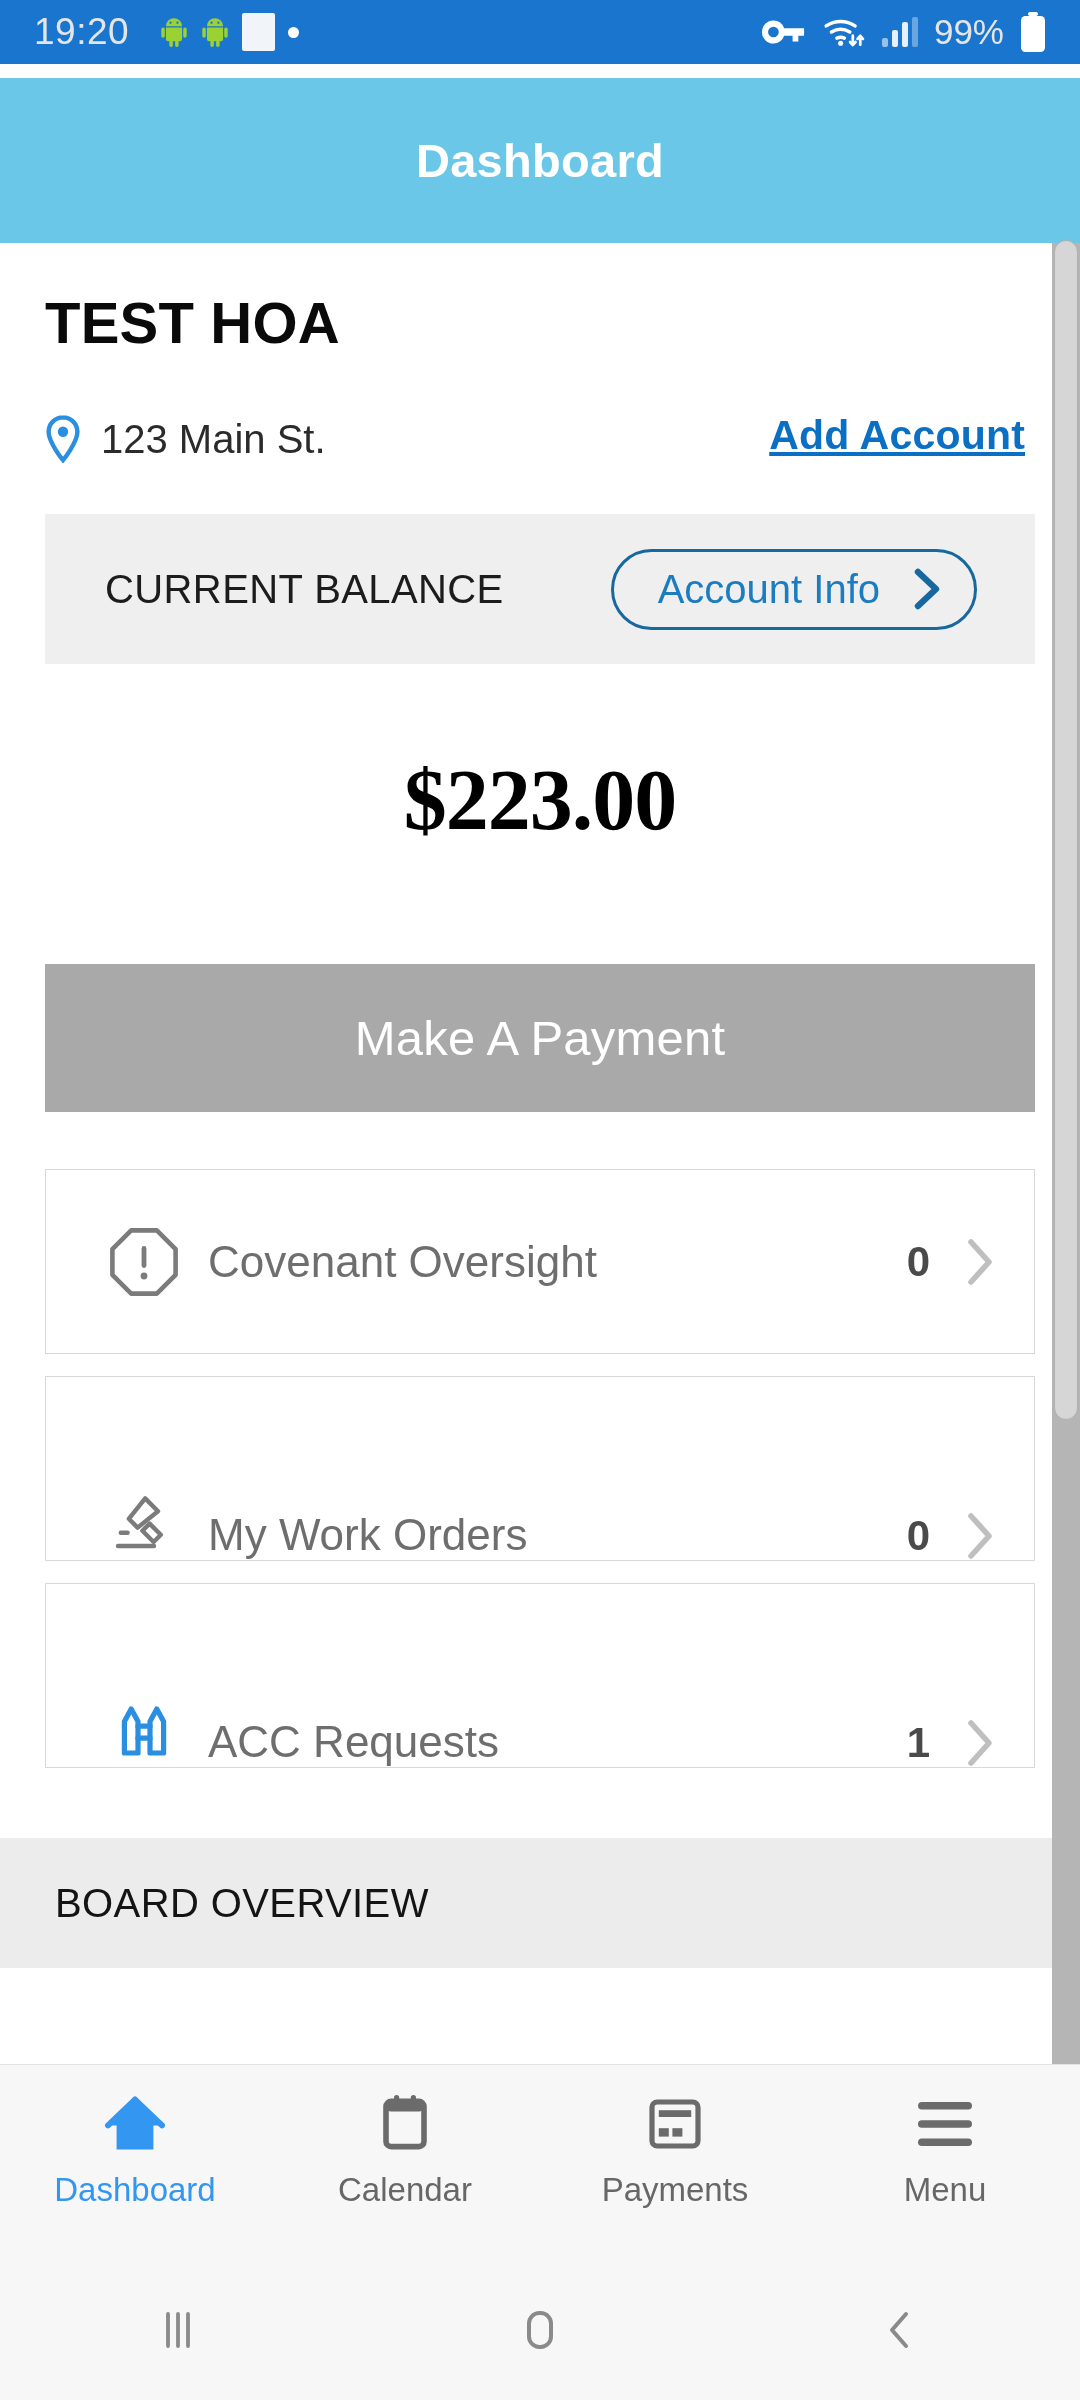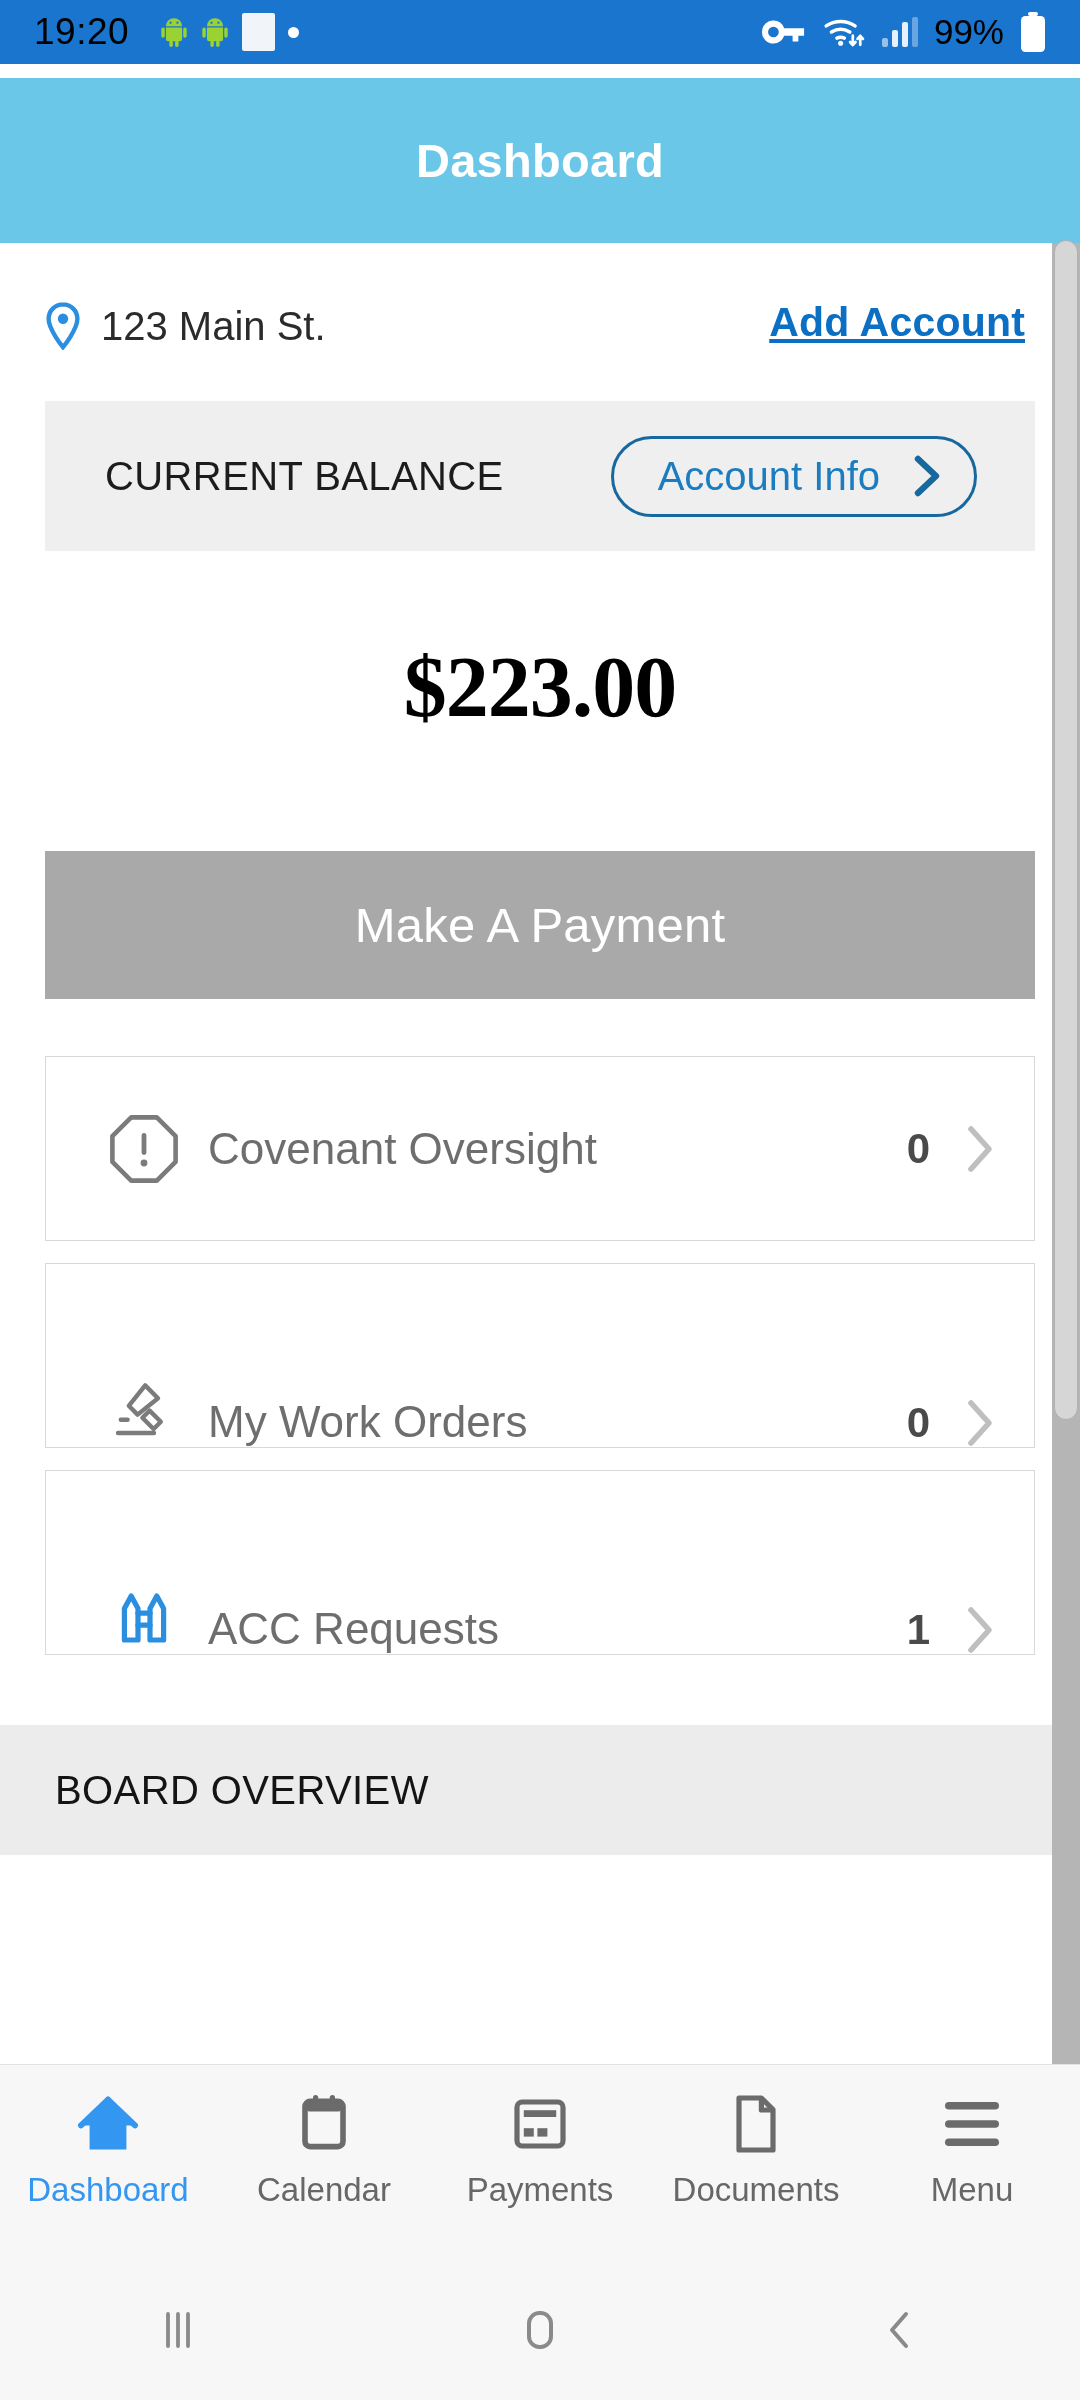--- a/index.html
+++ b/index.html
@@ -8,21 +8,21 @@
     font-family:"Liberation Sans", sans-serif;
     background:#ffffff;
     overflow:hidden;
   }
   #screen { position:relative; width:1080px; height:2400px; background:#fff; }
 
   
   .statusbar {
     position:absolute; top:0; left:0; width:1080px; height:64px;
     background:#1a75cf; display:flex; align-items:center;
-    padding:0 34px; color:#000000;
+    padding:0 34px; color:#e5e5e5;
   }
   .sb-clock { font-size:37px; font-weight:400; letter-spacing:.5px; margin-right:18px; }
   .sb-left { display:flex; align-items:center; gap:13px; flex:1; }
   .sb-right { display:flex; align-items:center; gap:16px; }
   .droid { width:28px; height:30px; display:block; }
   .sb-whitebox { width:33px; height:38px; background:#f1f5f9; border-radius:2px; }
   .sb-dot { width:11px; height:11px; background:#ffffff; border-radius:50%; }
   .sb-batt-txt { font-size:35px; letter-spacing:0px; }
 
   
@@ -192,20 +192,21 @@
       </svg>
     </div>
   </div>
 
   <div class="appbar">
     <span class="appbar-title">Dashboard</span>
   </div>
 
   <div class="content">
 
+    <div class="hoa-name">TEST HOA</div>
 
     <div class="acct-block">
       <div class="acct-row">
         <span class="acct-ico">
           <svg width="36" height="48" viewBox="0 0 18 24">
             <path d="M9 1.2c-4 0-7.2 3.2-7.2 7.2 0 5.4 7.2 14.2 7.2 14.2s7.2-8.8 7.2-14.2c0-4-3.2-7.2-7.2-7.2z" fill="none" stroke="#2a8fe0" stroke-width="2.2"></path>
             <circle cx="9" cy="8.4" r="2.6" fill="#2a8fe0"></circle>
           </svg>
         </span>
         <span class="acct-txt">123 Main St.</span>
@@ -323,29 +324,20 @@
         <svg width="54" height="58" viewBox="0 0 27 29">
           <rect x="2" y="3.5" width="23" height="22" rx="2.6" fill="none" stroke="#6b6b6b" stroke-width="2.6"></rect>
           <rect x="5.4" y="7.6" width="16.2" height="3.4" fill="#6b6b6b"></rect>
           <rect x="5.4" y="16.6" width="5" height="4.2" fill="#6b6b6b"></rect>
           <rect x="12.2" y="16.6" width="5" height="4.2" fill="#6b6b6b"></rect>
         </svg>
       </span>
       <span class="tab-label">Payments</span>
     </div>
 
-    <div class="tab">
-      <span class="tab-ico">
-        <svg width="50" height="60" viewBox="0 0 25 30">
-          <path d="M4 2h11.2L21 7.8V28H4z" fill="none" stroke="#6b6b6b" stroke-width="2.6" stroke-linejoin="round"></path>
-          <path d="M15.2 2v6h5.8" fill="none" stroke="#6b6b6b" stroke-width="2.6" stroke-linejoin="round"></path>
-        </svg>
-      </span>
-      <span class="tab-label">Documents</span>
-    </div>
 
     <div class="tab">
       <span class="tab-ico">
         <svg width="58" height="52" viewBox="0 0 29 26">
           <g fill="#6b6b6b">
             <rect x="1" y="2" width="27" height="3.8" rx="1.9"></rect>
             <rect x="1" y="11.1" width="27" height="3.8" rx="1.9"></rect>
             <rect x="1" y="20.2" width="27" height="3.8" rx="1.9"></rect>
           </g>
         </svg>

